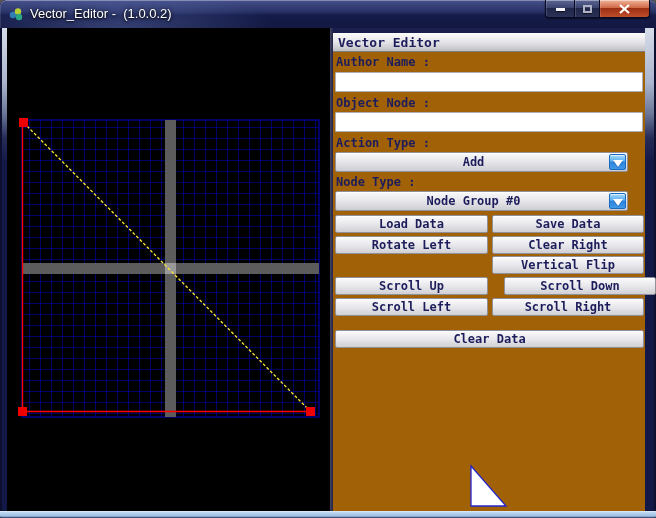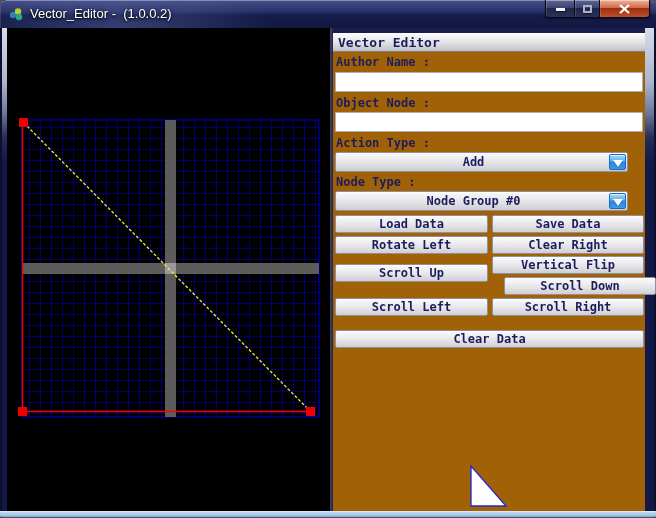--- a/index.html
+++ b/index.html
@@ -219,21 +219,21 @@
       <div class="combo-arrow">
         <div class="tri"></div>
       </div>
     </div>
 
     <div class="pbtn col-l" style="top:187px;">Load Data</div>
     <div class="pbtn col-r" style="top:187px;">Save Data</div>
     <div class="pbtn col-l" style="top:208px;">Rotate Left</div>
     <div class="pbtn col-r" style="top:208px;">Clear Right</div>
     <div class="pbtn col-r" style="top:228px;">Vertical Flip</div>
-    <div class="pbtn col-l" style="top:236px;">Scroll Up</div>
+    <div class="pbtn col-l" style="top:249px;">Scroll Up</div>
     <div class="pbtn col-r" style="top:249px;margin-left:12px;">Scroll Down</div>
     <div class="pbtn col-l" style="top:270px;">Scroll Left</div>
     <div class="pbtn col-r" style="top:270px;">Scroll Right</div>
 
     <div class="pbtn wide" style="top:302px;">Clear Data</div>
 
     <svg class="tri-shape" width="39" height="45" viewBox="0 0 39 45">
       <path d="M 1 2 L 1 42 L 36 42 Z" fill="#ffffff" stroke="#2525cf" stroke-width="1.3"></path>
     </svg>
   </div>

